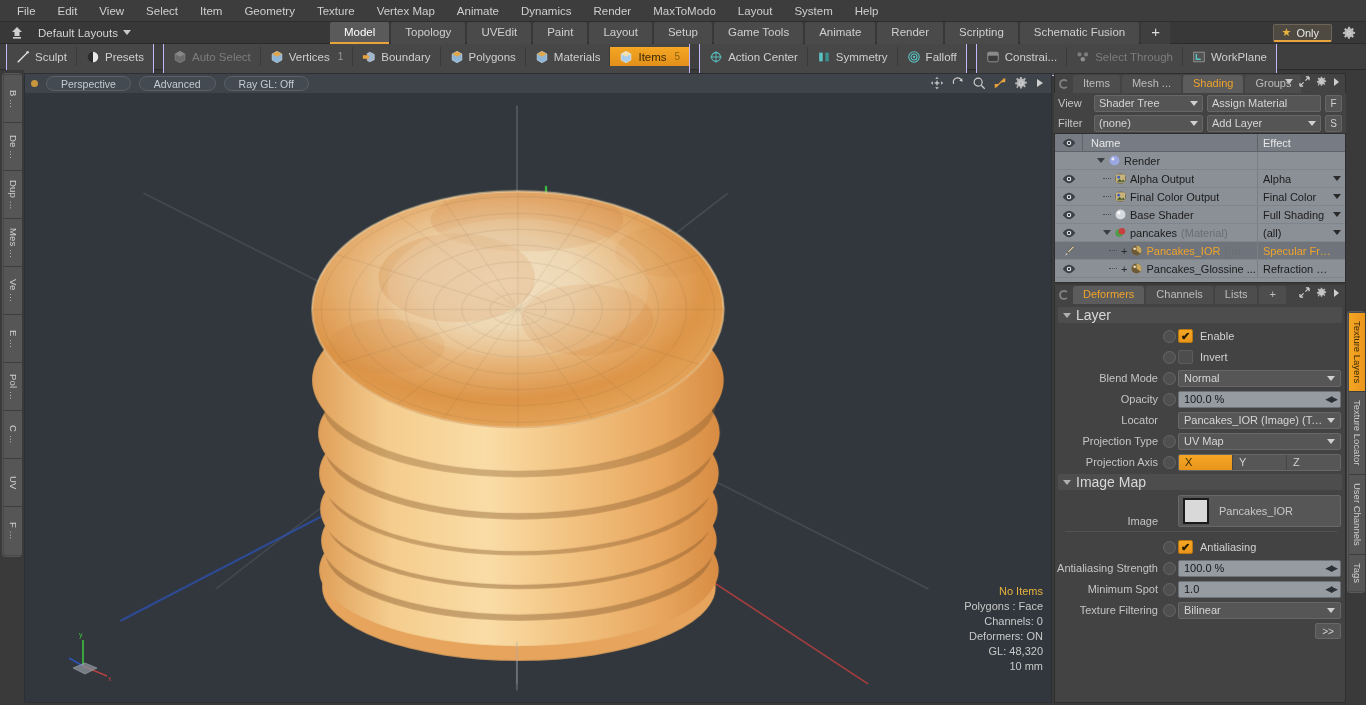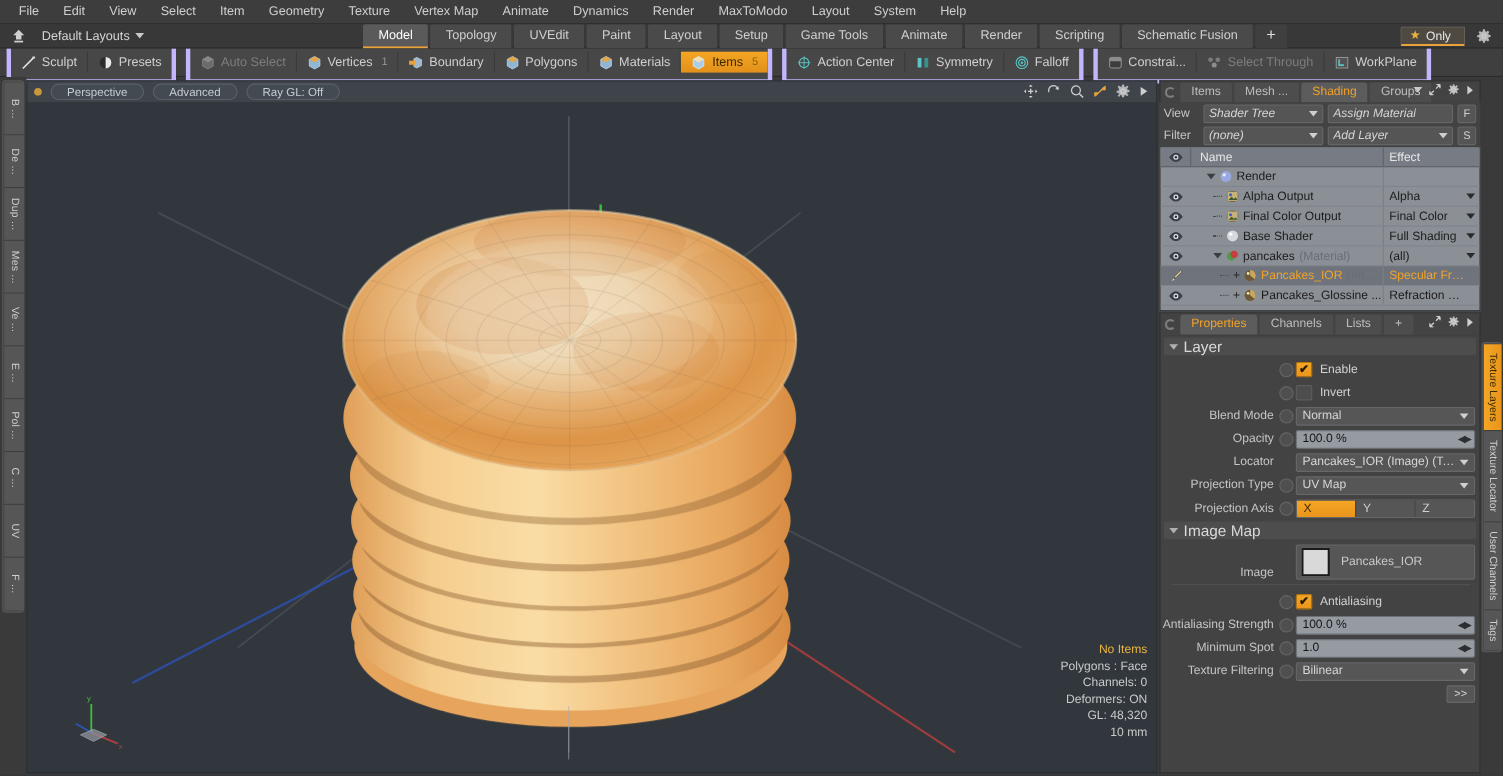--- a/index.html
+++ b/index.html
@@ -43,21 +43,21 @@
     color:#e8e8e8; font-size:11px; display:flex; align-items:center; gap:5px;
   }
   .star { color:#e8b33d; font-size:11px; line-height:1; }
   .gearbtn { position:absolute; right:8px; top:3px; width:18px; height:16px; display:flex; align-items:center; justify-content:center; }
 
   
   .toolbar {
     height:26px; background:#3f3f3f; display:flex; align-items:center; flex:none;
     border-bottom:1px solid #2b2b2b; padding-left:6px; gap:0;
   }
-  .tgroup { display:flex; align-items:center; background:#474747; border:4px solid #c4b5fd; border-radius:3px; height:39px; margin-right:9px; overflow:hidden; }
+  .tgroup { display:flex; align-items:center; background:#474747; border:1px solid #c4b5fd; border-radius:3px; height:39px; margin-right:9px; overflow:hidden; }
   .tbtn { display:flex; align-items:center; gap:5px; padding:0 9px; height:19px; color:#cfcfcf; font-size:11.5px; border-right:1px solid #3a3a3a; }
   .tbtn:last-child { border-right:none; }
   .tbtn.active { background:linear-gradient(#f5a623,#e2901a); color:#3a2a00; }
   .tbtn.disabled { color:#7d7d7d; }
   .tbtn .cnt { color:#9a9a9a; font-size:10px; margin-left:3px; }
   .tbtn.active .cnt { color:#8a6410; }
   .ico { width:14px; height:14px; flex:none; display:block; }
 
   
   .mid { flex:1; display:flex; min-height:0; }
@@ -109,21 +109,21 @@
   .ptab { height:18px; line-height:17px; padding:0 10px; background:#4d4d4d; color:#bdbdbd; font-size:11px; margin-right:2px; border-radius:3px 3px 0 0; }
   .ptab.active { background:#5c5c5c; color:#f0a32a; }
   .ptabtools { position:absolute; right:4px; top:2px; display:flex; gap:6px; align-items:center; }
 
   .prow { display:flex; align-items:center; height:20px; gap:4px; padding:1px 4px; background:#434343; }
   .plabel { width:32px; text-align:left; font-size:11px; color:#c5c5c5; flex:none; }
   .combo {
     flex:1; height:17px; background:#555; border:1px solid #666; border-radius:2px; display:flex;
     align-items:center; padding:0 4px; font-size:11px; color:#d6d6d6; position:relative; min-width:0;
   }
-  .combo .txt { overflow:hidden; white-space:nowrap; text-overflow:ellipsis;font-style:italic; }
+  .combo .txt { overflow:hidden; white-space:nowrap; text-overflow:ellipsis; }
   .combo .car { position:absolute; right:4px; width:0;height:0;border-left:4px solid transparent;border-right:4px solid transparent;border-top:5px solid #cfcfcf; }
   .sqbtn { width:17px;height:17px;background:#555;border:1px solid #666;border-radius:2px;display:flex;align-items:center;justify-content:center;font-size:10px;color:#d0d0d0;flex:none; }
 
   
   .tree { background:#8b8f96; border:1px solid #2e2e2e; flex:none; height:150px; display:flex; flex-direction:column; position:relative; }
   .treehead { height:18px; background:#777c84; display:flex; align-items:center; color:#e6e6e6; font-size:11px; border-bottom:1px solid #5e636a; }
   .th-eye { width:28px; display:flex; align-items:center; justify-content:center; border-right:1px solid #5e636a; height:100%; }
   .th-name { flex:1; padding-left:8px; }
   .th-eff { width:88px; padding-left:5px; border-left:1px solid #5e636a; height:100%; line-height:18px; }
   .trow { height:18px; display:flex; align-items:center; font-size:11px; color:#1e1e1e; border-bottom:1px solid #80848b; }
@@ -748,21 +748,21 @@
               <span class="tname">Pancakes_Glossine ...</span>
             </div>
             <div class="t-eff">
               <span class="teff">Refraction Ro ...</span>
             </div>
           </div>
         </div>
 
         <div class="ptabrow" style="border-top:none; margin-top:2px; border-bottom:none;">
           <div class="circ"></div>
-          <div class="ptab active">Properties</div>
+          <div class="ptab active">Deformers</div>
           <div class="ptab">Channels</div>
           <div class="ptab">Lists</div>
           <div class="ptab">+</div>
           <div class="ptabtools">
             <svg width="11" height="11" viewBox="0 0 12 12">
                 <path d="M1 11l4-4M1 11V7.5M1 11h3.5M11 1L7 5M11 1v3.5M11 1H7.5" stroke="#cfcfcf" stroke-width="1.3" fill="none"></path>
               </svg>
             <svg width="11" height="11" viewBox="0 0 16 16">
                 <circle cx="8" cy="8" r="2.4" fill="none" stroke="#cfcfcf" stroke-width="1.5"></circle>
                 <path d="M7 1h2l.3 2 1.3.5L12.2 2l1.4 1.4-1.4 1.6.5 1.3 2 .3v2l-2 .3-.5 1.3 1.4 1.6-1.4 1.4-1.6-1.4-1.3.5-.3 2H7l-.3-2-1.3-.5L3.8 14l-1.4-1.4 1.4-1.6-.5-1.3-2-.3v-2l2-.3.5-1.3L2.4 3.4 3.8 2l1.6 1.4 1.3-.5z" fill="#cfcfcf" opacity=".85"></path>

